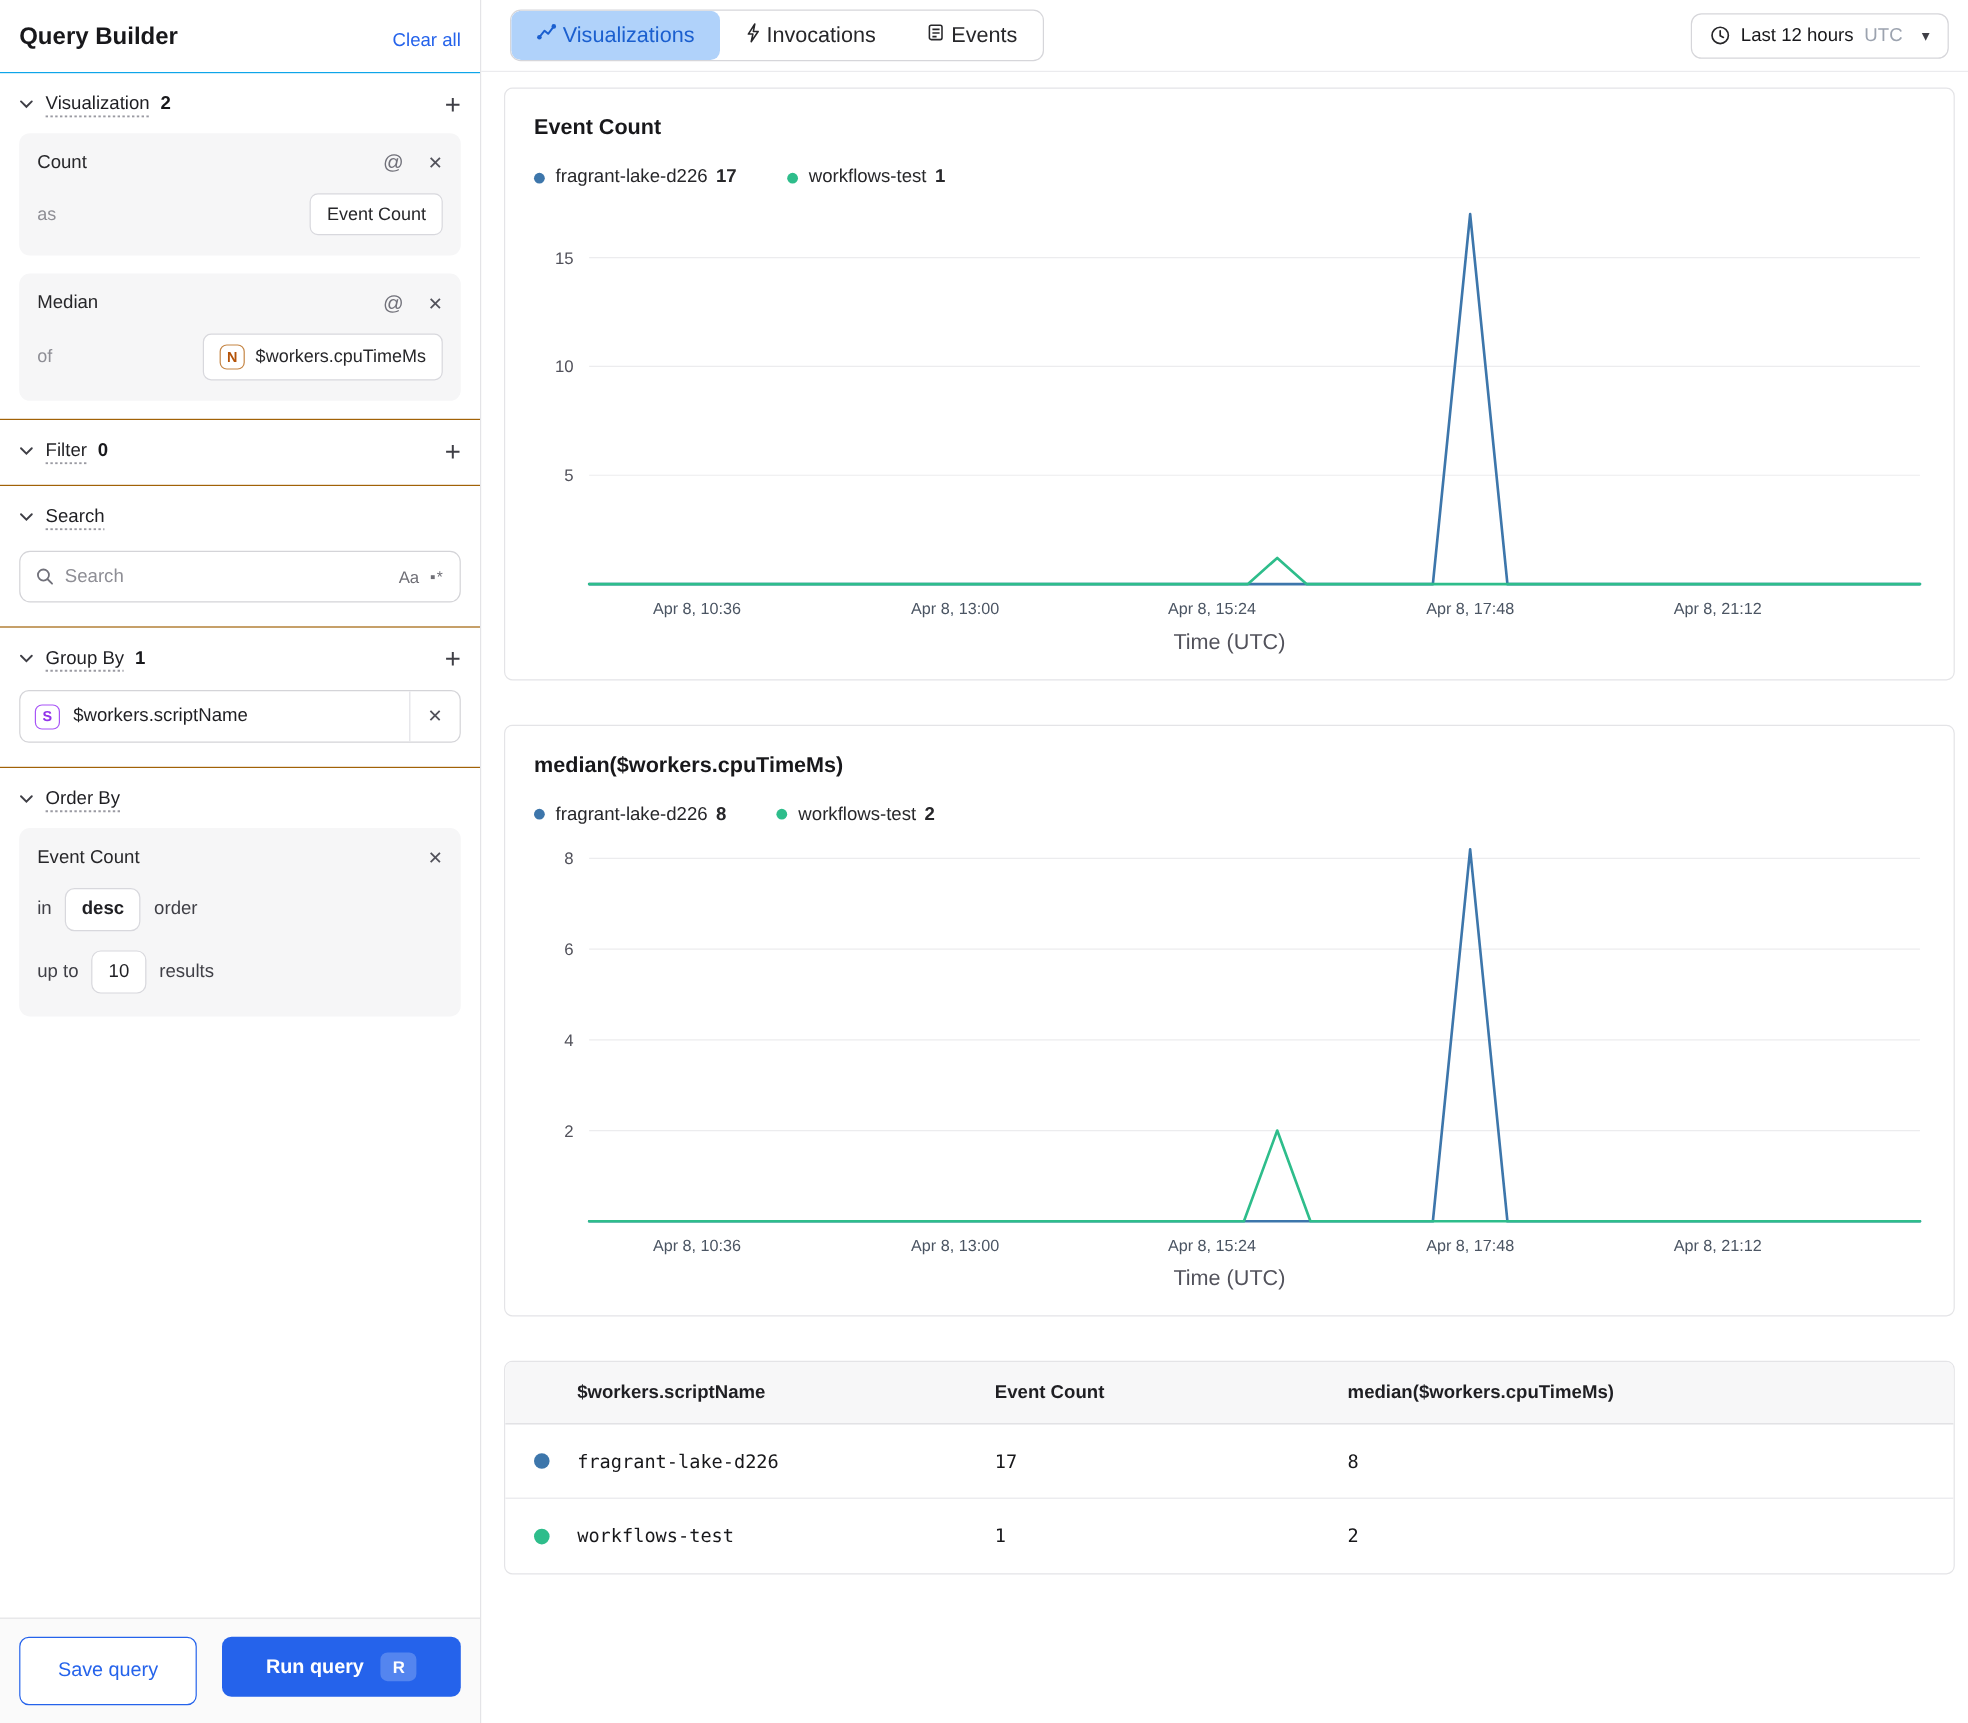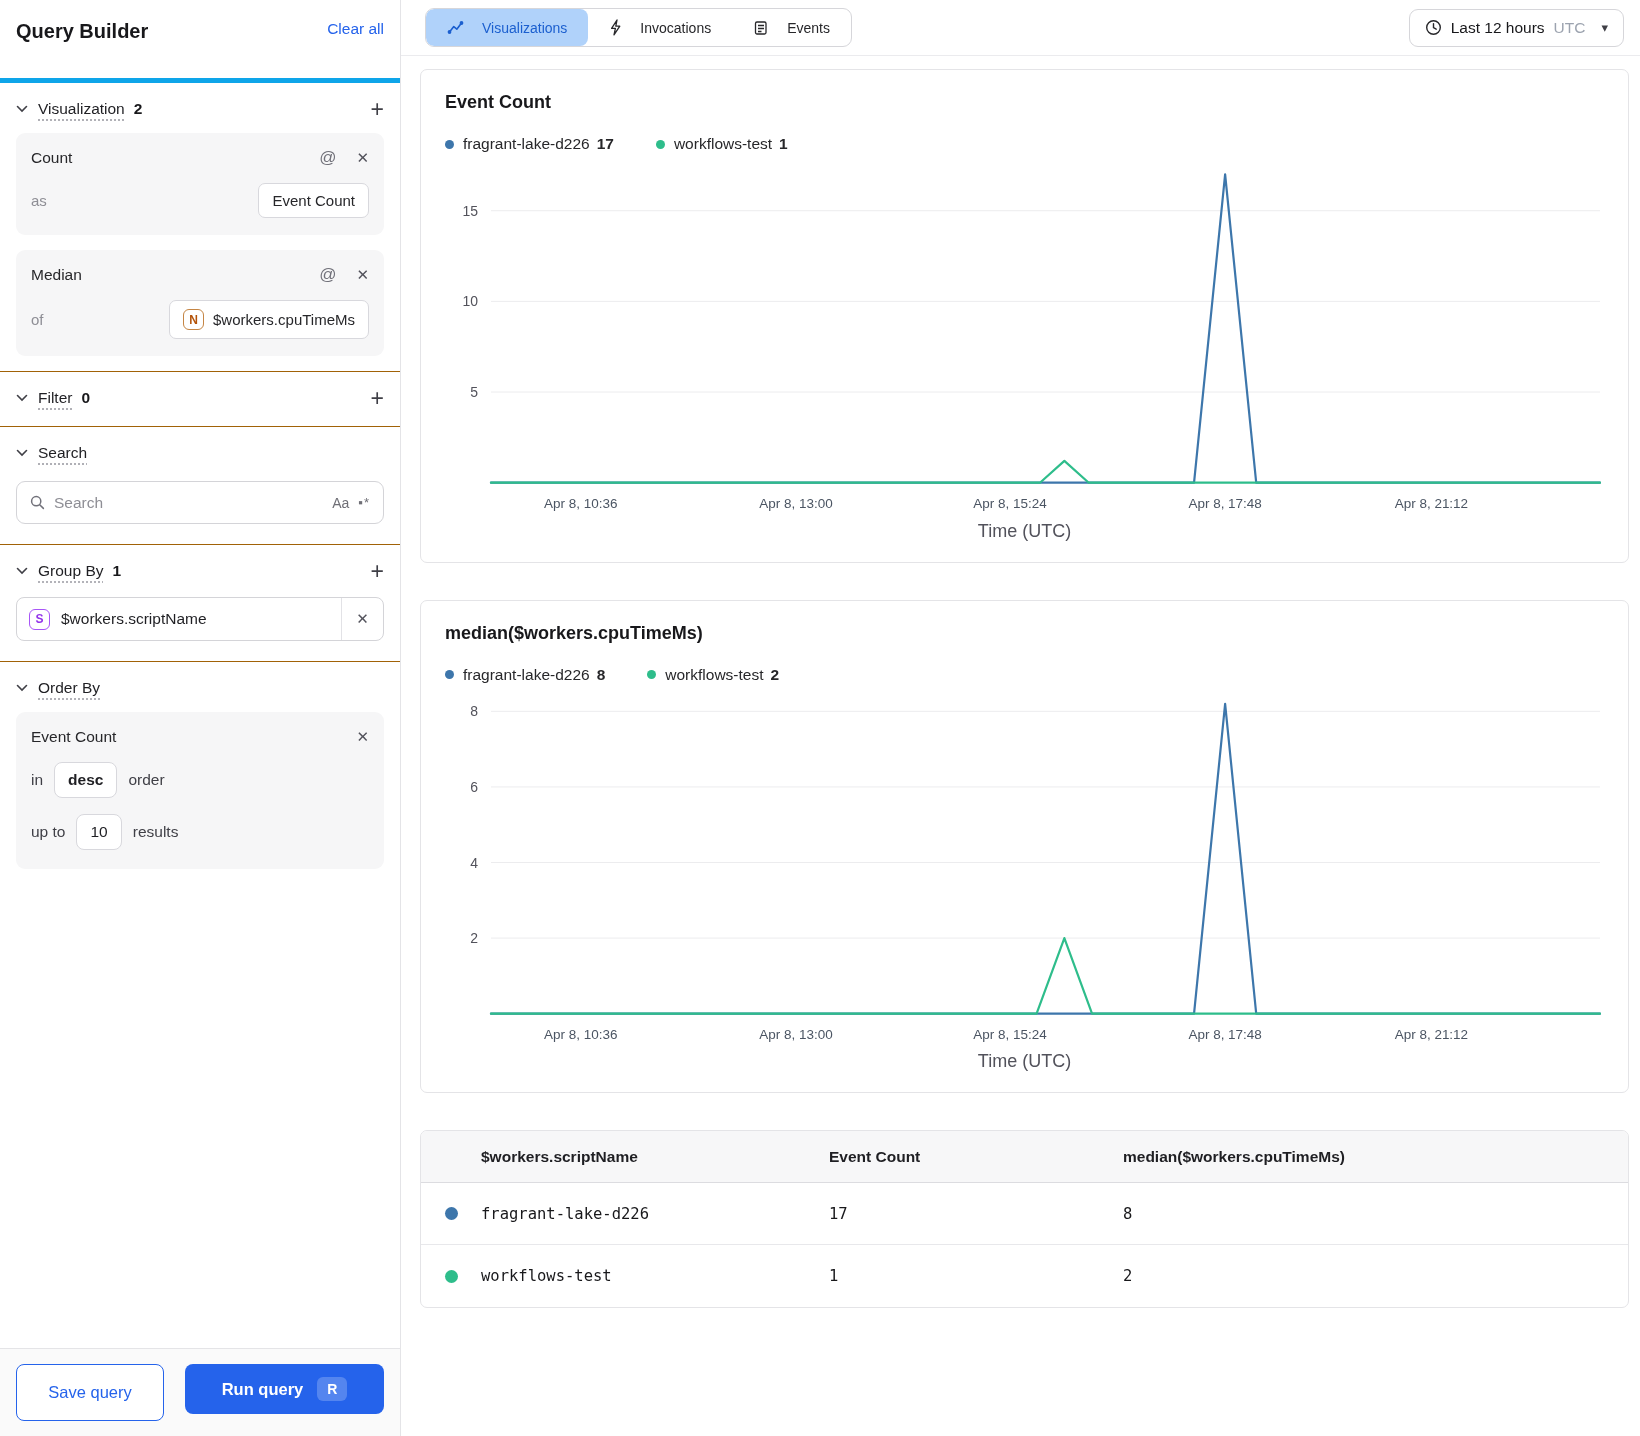--- a/index.html
+++ b/index.html
@@ -4,21 +4,21 @@
 <style>
   * { box-sizing: border-box; margin: 0; padding: 0; }
   html,body { width:1640px; height:1436px; overflow:hidden; }
   body {
     font-family:"Liberation Sans", sans-serif;
     font-size:15px; color:#18181b; background:#fff;
     display:flex;
   }
   
   .sidebar { width:401px; min-width:401px; border-right:1px solid #e4e4e7; display:flex; flex-direction:column; background:#fff; }
-  .sb-header { display:flex; align-items:flex-start; justify-content:space-between; padding:20px 16px 35px; border-bottom:5px solid #0ea5e9; }
+  .sb-header { display:flex; align-items:flex-end; justify-content:space-between; padding:20px 16px 17px; border-bottom:1px solid #0ea5e9; }
   .sb-title { font-size:20px; font-weight:700; color:#18181b; }
   .link { color:#2563eb; font-size:15.5px; cursor:pointer; }
   .sb-body { flex:1; overflow:hidden; }
   .section { padding:0 16px; border-bottom:1px solid #a16207; }
   .section:last-child { border-bottom:none; }
   .sec-head { display:flex; align-items:center; padding:17px 0 15px; }
   .chev { color:#3f3f46; display:inline-flex; margin-right:10px; cursor:pointer; }
   .sec-label { font-size:15.5px; color:#1f1f23; text-decoration:underline dotted #9a9aa2; text-underline-offset:6px; }
   .sec-count { font-weight:700; margin-left:9px; font-size:15.5px; }
   .plus { margin-left:auto; font-size:23px; line-height:16px; color:#3f3f46; cursor:pointer; font-weight:400; }
@@ -48,21 +48,21 @@
   .ob-row { display:flex; align-items:center; gap:11px; margin-top:16px; font-size:15.5px; color:#3f3f46; }
   .ob-chip { background:#fff; border:1px solid #d8d8dd; border-radius:8px; padding:8px 13px; font-size:15.5px; font-weight:500; color:#1f1f23; cursor:pointer; }
   .sb-footer { border-top:1px solid #e4e4e7; background:#fafafa; padding:15px 16px; display:flex; gap:21px; }
   .btn-save { flex:0 0 148px; height:57px; border:1px solid #2563eb; color:#2563eb; background:#fff; border-radius:8px; font-size:16.5px; font-family:inherit; cursor:pointer; }
   .btn-run { flex:1; height:50px; border:none; background:#2563eb; color:#fff; border-radius:8px; font-size:16.5px; font-weight:600; font-family:inherit; cursor:pointer; display:flex; align-items:center; justify-content:center; gap:14px; }
   .kbd { background:rgba(255,255,255,.22); border-radius:6px; padding:4px 10px; font-size:14px; font-weight:600; }
   
   .main { flex:1; display:flex; flex-direction:column; min-width:0; }
   .topbar { display:flex; align-items:center; justify-content:space-between; padding:8px 16px 8px 24px; border-bottom:1px solid #ebebee; }
   .tabs { display:inline-flex; border:1px solid #d6d6da; border-radius:9px; background:#fff; overflow:hidden; }
-  .tab { display:flex; align-items:center; gap:18px; padding:10px 21px; font-size:14px; color:#27272a; cursor:pointer; }
+  .tab { display:flex; gap:5px; padding:10px 21px; font-size:18px; color:#27272a; cursor:pointer; }
   .tab.active { background:#b0d2fa; color:#1b5fcf; border-radius:8px; font-weight:500; }
   .timerange { display:flex; align-items:center; gap:9px; border:1px solid #d6d6da; border-radius:9px; padding:9px 15px; cursor:pointer; }
   .tr-label { font-size:15.5px; font-weight:500; color:#18181b; }
   .tr-tz { font-size:15.5px; color:#9ca3af; }
   .tr-caret { color:#3f3f46; font-size:13px; margin-left:7px; }
   .content { flex:1; padding:13px 11px 0 19px; overflow:hidden; }
   .card { border:1px solid #e4e4e7; border-radius:7px; background:#fff; }
   .chart-card { padding:22px 24px 16px; margin-bottom:37px; }
   .chart-title { font-size:18px; font-weight:700; color:#18181b; }
   .legend { display:flex; align-items:center; gap:42px; margin-top:22px; font-size:15.5px; color:#27272a; }

